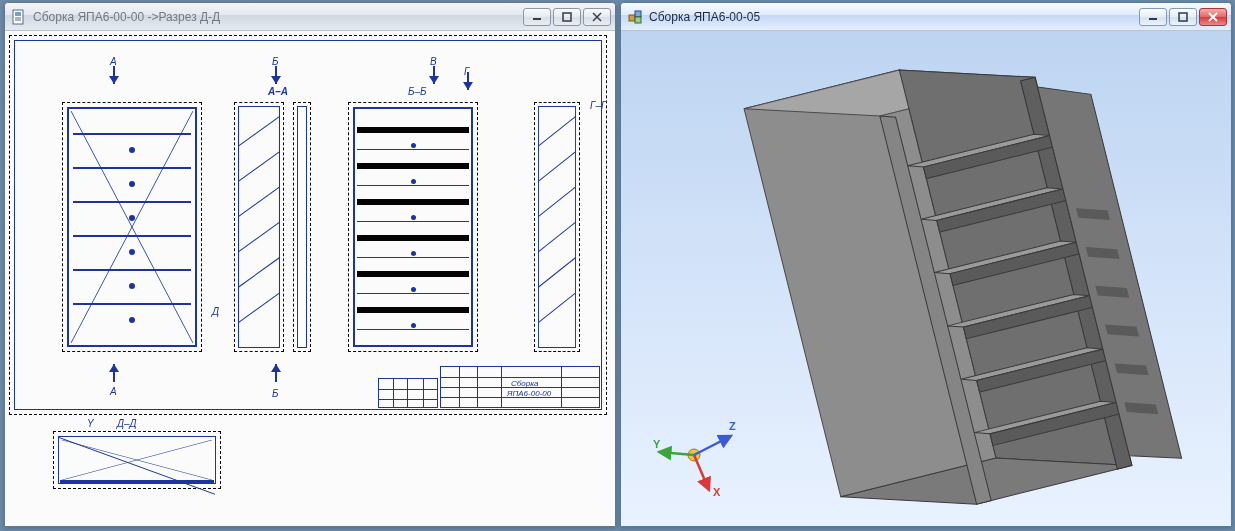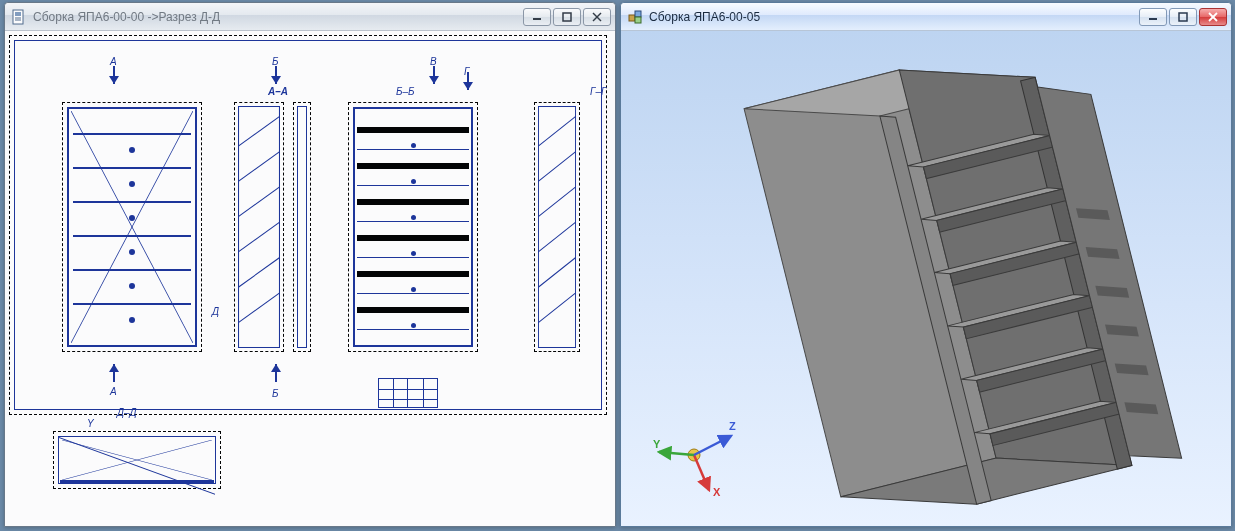--- a/index.html
+++ b/index.html
@@ -205,24 +205,24 @@
   </div>
 
   <div class="client left-client">
     <div style="position:relative; width:100%; height:100%;">
 
       <div class="drawing-sheet" style="position:absolute; left:0; top:0; width:598px; height:380px;">
 
         <span class="sec-label" style="left:100px; top:20px;">А</span>
         <span class="sec-label" style="left:258px; top:50px;font-weight:bold;">А–А</span>
         <span class="sec-label" style="left:262px; top:20px;">Б</span>
-        <span class="sec-label" style="left:386px; top:50px;">Б–Б</span>
+        <span class="sec-label" style="left:398px; top:50px;">Б–Б</span>
         <span class="sec-label" style="left:420px; top:20px;">В</span>
         <span class="sec-label" style="left:454px; top:30px;">Г</span>
-        <span class="sec-label" style="left:548px; top:50px;margin-left:32px;">Г–Г</span>
+        <span class="sec-label" style="left:548px; top:64px;margin-left:32px;">Г–Г</span>
 
         <div class="arrow down" style="left:100px; top:34px;"></div>
         <div class="arrow down" style="left:262px; top:34px;"></div>
         <div class="arrow down" style="left:420px; top:34px;"></div>
         <div class="arrow down" style="left:454px; top:40px;"></div>
 
         <div class="view front" style="left:52px; top:66px; width:140px; height:250px;">
           <div class="frame"></div>
           <div class="xd"><svg viewBox="0 0 100 100" preserveAspectRatio="none">
                 <line x1="0" y1="0" x2="100" y2="100" stroke="#0030ff" stroke-width="0.5"></line>
@@ -291,32 +291,43 @@
             <line x1="0" y1="215" x2="40" y2="185" stroke="#0030ff"></line>
           </svg>
         </div>
 
         <div class="arrow" style="left:100px; top:332px;"></div>
         <span class="sec-label" style="left:100px; top:350px;">А</span>
         <div class="arrow" style="left:262px; top:332px;"></div>
         <span class="sec-label" style="left:262px; top:352px;">Б</span>
         <span class="sec-label" style="left:202px; top:270px;">Д</span>
 
+        <div class="title-block">
+          <div class="row" style="top:10px;"></div>
+          <div class="row" style="top:20px;"></div>
+          <div class="row" style="top:30px;"></div>
+          <div class="col" style="left:18px;"></div>
+          <div class="col" style="left:36px;"></div>
+          <div class="col" style="left:60px;"></div>
+          <div class="col" style="left:120px;"></div>
+          <span class="tb-text" style="left:70px; top:12px;">Сборка</span>
+          <span class="tb-text" style="left:66px; top:22px;">ЯПА6-00-00</span>
+        </div>
 
         <div style="position:absolute; right:168px; bottom:6px; width:60px; height:30px; border:1px solid #0030ff;">
           <div style="position:absolute;left:0;right:0;top:10px;height:1px;background:#0030ff;"></div>
           <div style="position:absolute;left:0;right:0;top:20px;height:1px;background:#0030ff;"></div>
           <div style="position:absolute;top:0;bottom:0;left:14px;width:1px;background:#0030ff;"></div>
           <div style="position:absolute;top:0;bottom:0;left:28px;width:1px;background:#0030ff;"></div>
           <div style="position:absolute;top:0;bottom:0;left:44px;width:1px;background:#0030ff;"></div>
         </div>
       </div>
 
       <span class="sec-label" style="left:78px; top:383px;">Y</span>
-      <span class="sec-label" style="left:108px; top:372px;">Д–Д</span>
+      <span class="sec-label" style="left:108px; top:383px;">Д–Д</span>
       <div class="plan-view" style="left:44px; top:396px; width:168px; height:58px;">
         <div class="frame"></div>
         <div class="xd"><svg viewBox="0 0 100 100" preserveAspectRatio="none">
               <line x1="0" y1="0" x2="100" y2="100" stroke="#0030ff" stroke-width="1"></line>
               <line x1="100" y1="0" x2="0" y2="100" stroke="#0030ff" stroke-width="1"></line>
             </svg></div>
         <div style="position:absolute;left:6px;right:6px;bottom:4px;height:4px;background:#0030ff;"></div>
       </div>
     </div>
   </div>

